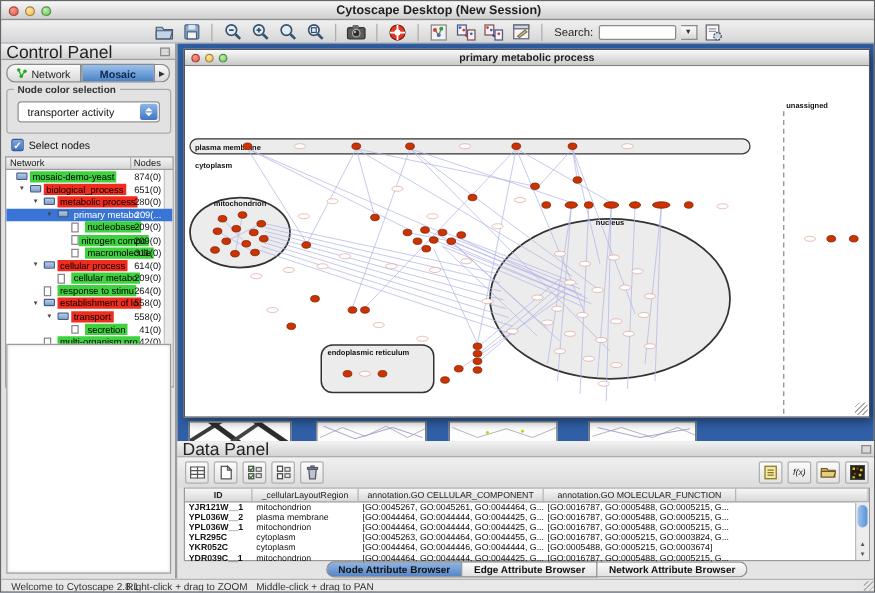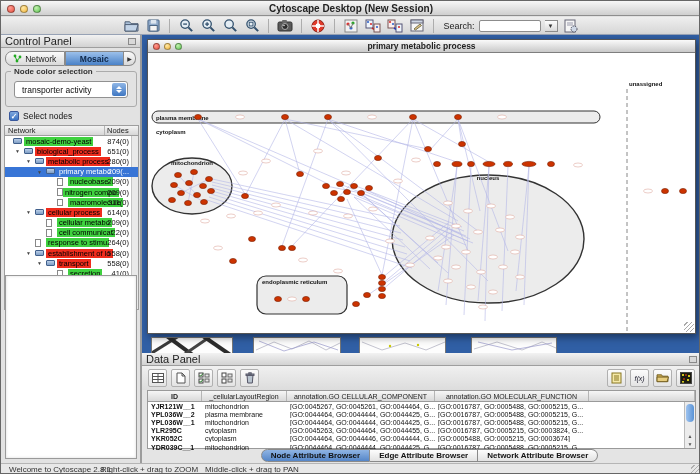--- a/index.html
+++ b/index.html
@@ -24,21 +24,21 @@
   .tsep{width:1px;height:14px;background:#adadad;margin:0 3px;}
   .searchlbl{font-size:9px;color:#222;margin-left:2px;}
   .searchbox{width:62px;height:12px;background:#fff;border:1px solid #8c8c8c;border-radius:2px;}
   .searchdrop{width:13px;height:12px;background:linear-gradient(#fdfdfd,#d8d8d8);
     border:1px solid #8c8c8c;border-left:none;font-size:6px;color:#333;
     display:flex;align-items:center;justify-content:center;}
   
   .cpanel{position:absolute;left:0;top:34px;width:141px;height:428px;background:#e2e2e2;
     border-right:2px solid #9c9c9c;}
   .panelhdr{height:13px;background:linear-gradient(#f2f2f2,#d2d2d2);
-    border-bottom:1px solid #9e9e9e;font-size:11px;color:#222;
+    border-bottom:1px solid #9e9e9e;font-size:14px;color:#222;
     display:flex;align-items:center;padding:0 4px;justify-content:space-between;}
   .floatico{width:8px;height:7px;border:1px solid #8a8a8a;background:#d8d8d8;}
   .cptabs{display:flex;align-items:center;margin:3px 4px 2px 4px;height:15px;}
   .cptab{flex:1;height:15px;font-size:8.5px;display:flex;align-items:center;justify-content:center;
     border:1px solid #8a8a8a;background:linear-gradient(#fbfbfb,#d9d9d9);color:#222;gap:3px;}
   .cptab.first{border-radius:7px 0 0 7px;}
   .cptab.sel{background:linear-gradient(#9cc0ea,#4a82c8);font-weight:bold;color:#0e2749;}
   .cptab-more{width:12px;height:15px;border:1px solid #8a8a8a;border-left:none;border-radius:0 7px 7px 0;
     background:linear-gradient(#fbfbfb,#d9d9d9);font-size:6px;display:flex;align-items:center;justify-content:center;color:#333;}
   .groupbox{position:absolute;left:4px;top:36px;width:132px;height:36px;
@@ -341,25 +341,20 @@
         <div class="trow">
           <span class="texp" style="left: 21px;">▼</span>
           <span class="tico tfolder" style="left: 30px;"></span>
           <span class="tlabel red" style="left: 41px;">cellular process</span>
           <span class="tval">614(0)</span>
         </div>
         <div class="trow">
           <span class="tico tdoc" style="left: 41px;"></span>
           <span class="tlabel green" style="left: 52px;">cellular metabo</span>
           <span class="tval">209(0)</span>
-        </div>
-        <div class="trow">
-          <span class="tico tdoc" style="left: 41px;"></span>
-          <span class="tlabel green" style="left: 52px;">cell communicat</span>
-          <span class="tval">22(0)</span>
         </div>
         <div class="trow">
           <span class="tico tdoc" style="left: 30px;"></span>
           <span class="tlabel green" style="left: 41px;">response to stimu</span>
           <span class="tval">264(0)</span>
         </div>
         <div class="trow">
           <span class="texp" style="left: 21px;">▼</span>
           <span class="tico tfolder" style="left: 30px;"></span>
           <span class="tlabel red" style="left: 41px;">establishment of lo</span>

